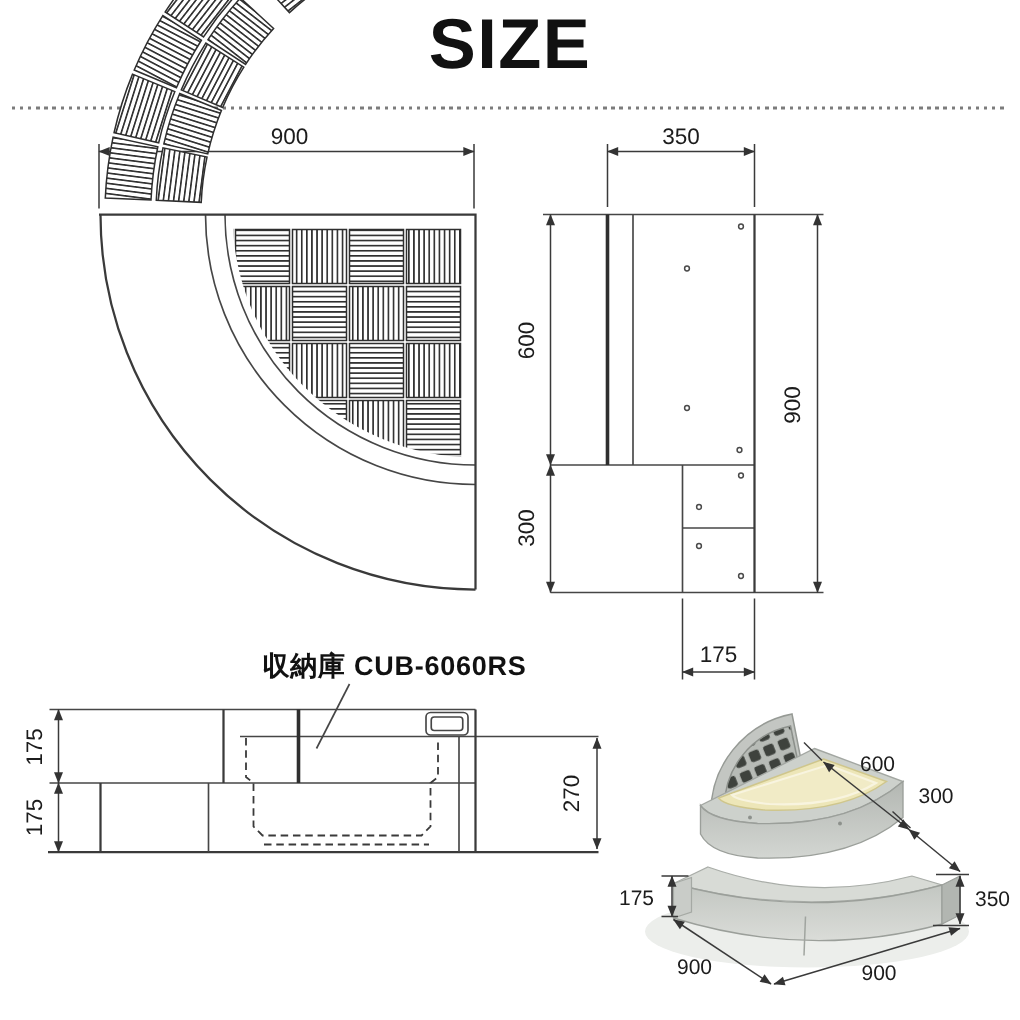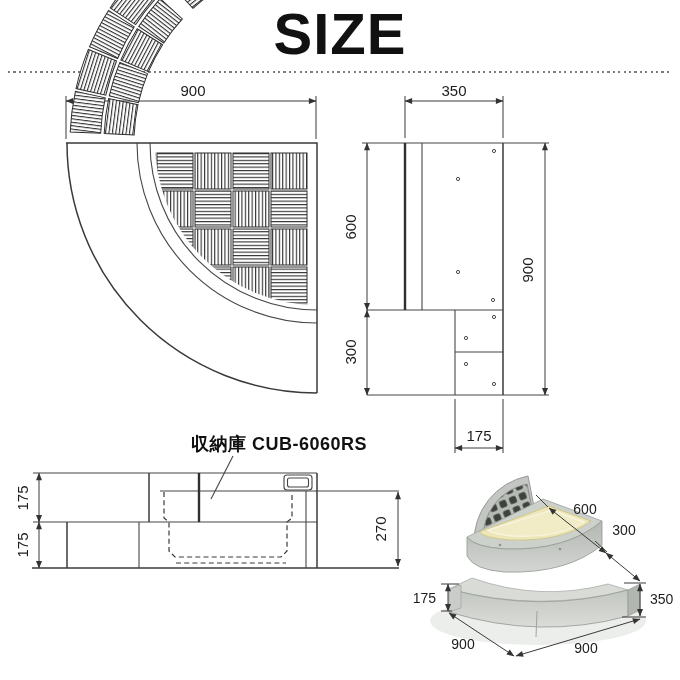--- a/index.html
+++ b/index.html
@@ -1,22 +1,22 @@
 <!DOCTYPE html>
 <html><head>
 <meta charset="utf-8">
 <style>
   html,body{margin:0;padding:0;background:#fff;}
   .page{position:relative;width:680px;height:680px;background:#fff;overflow:hidden;
         font-family:"Liberation Sans",sans-serif;}
   .title{position:absolute;left:0;top:4px;width:680px;text-align:center;
-         font-size:58px;font-weight:700;letter-spacing:1px;color:#111;margin:0;line-height:1.05;}
+         font-size:47px;font-weight:700;letter-spacing:1px;color:#111;margin:0;line-height:1.05;}
   .dotted-rule{position:absolute;left:8px;top:71px;width:664px;height:2.4px;
          background:repeating-linear-gradient(90deg,#7c7c7c 0 2.2px,transparent 2.2px 5.4px);}
-  .product-label{position:absolute;left:191px;top:432px;font-size:18px;font-weight:700;
+  .product-label{position:absolute;left:175px;top:432px;font-size:18px;font-weight:700;
          color:#111;white-space:nowrap;letter-spacing:.5px;}
   svg{position:absolute;left:0;top:0;}
   .ln{stroke:#464646;stroke-width:1.1;fill:none;}
   .lnb{stroke:#3a3a3a;stroke-width:1.5;fill:none;}
   .lnt{stroke:#2f2f2f;stroke-width:2.4;fill:none;}
   .dash{stroke:#3a3a3a;stroke-width:1.2;fill:none;stroke-dasharray:5 3.2;}
   .dim{stroke:#3a3a3a;stroke-width:1;fill:none;}
   .dt{font:15px "Liberation Sans",sans-serif;fill:#1c1c1c;}
   .dts{font:14px "Liberation Sans",sans-serif;fill:#1c1c1c;}
   .hole{fill:#fff;stroke:#4a4a4a;stroke-width:1;}

